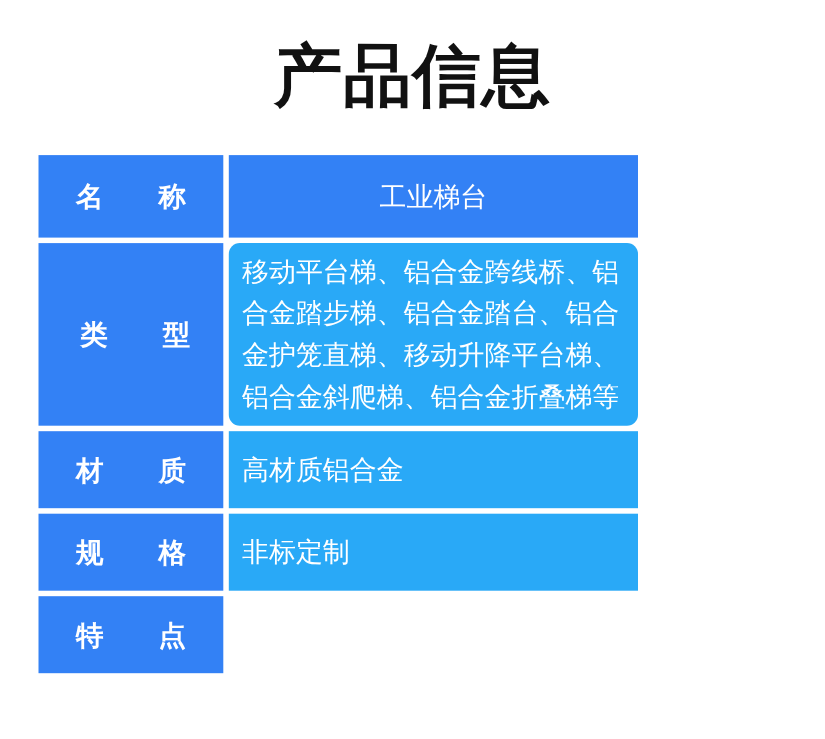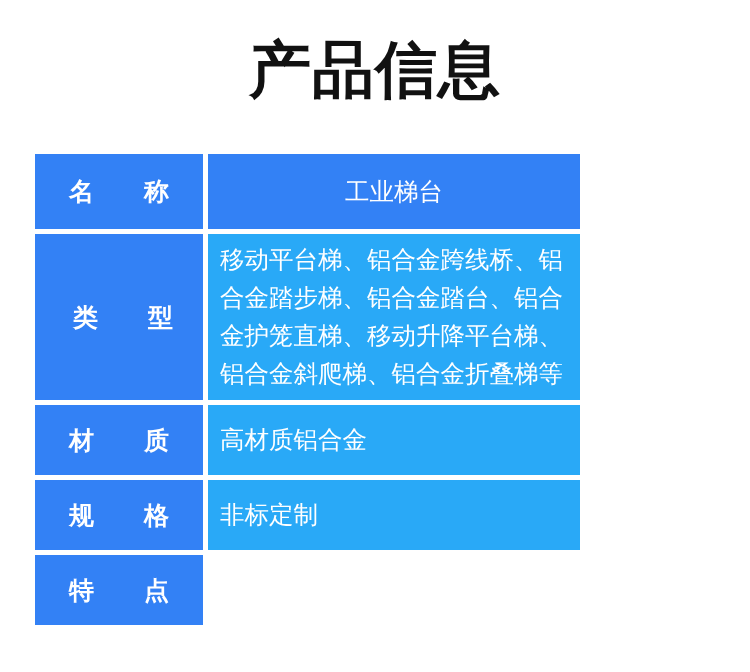--- a/index.html
+++ b/index.html
@@ -33,21 +33,21 @@
     font-weight: 700;
     color: #111111;
     letter-spacing: 1px;
     font-family: Liberation Serif, serif;
   }
 
   
   .info-table {
     position: absolute;
     left: 35px;
-    top: 154px;
+    top: 141px;
     width: 545px;
   }
 
   .info-row {
     display: flex;
     align-items: stretch;
     margin-bottom: 5px;
   }
   .info-row:last-child {
     margin-bottom: 12px;
@@ -101,20 +101,21 @@
   }
 
   .row-type .cell-label,
   .row-type .cell-value {
     height: 166px;
     padding-left: 8px;
   }
   .row-type .cell-value {
     align-items: center;
     padding: 0 14px 0 12px;
+    border-radius: 10px;
   }
   .row-type .val-inner {
     display: block;
   }
 
   .row-spec .cell-label,
   .row-spec .cell-value,
   .row-material .cell-label,
   .row-material .cell-value,
   .row-feature .cell-label,

